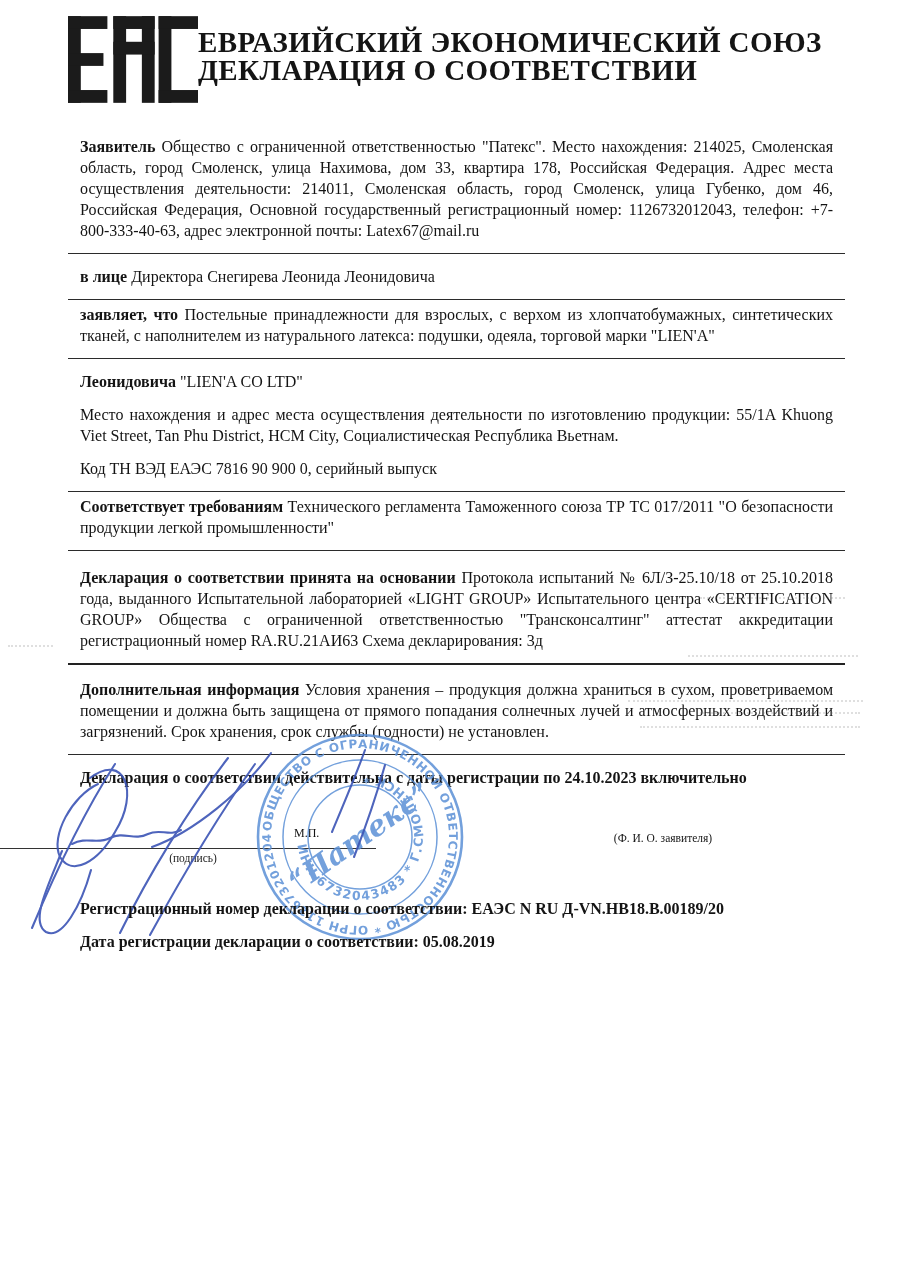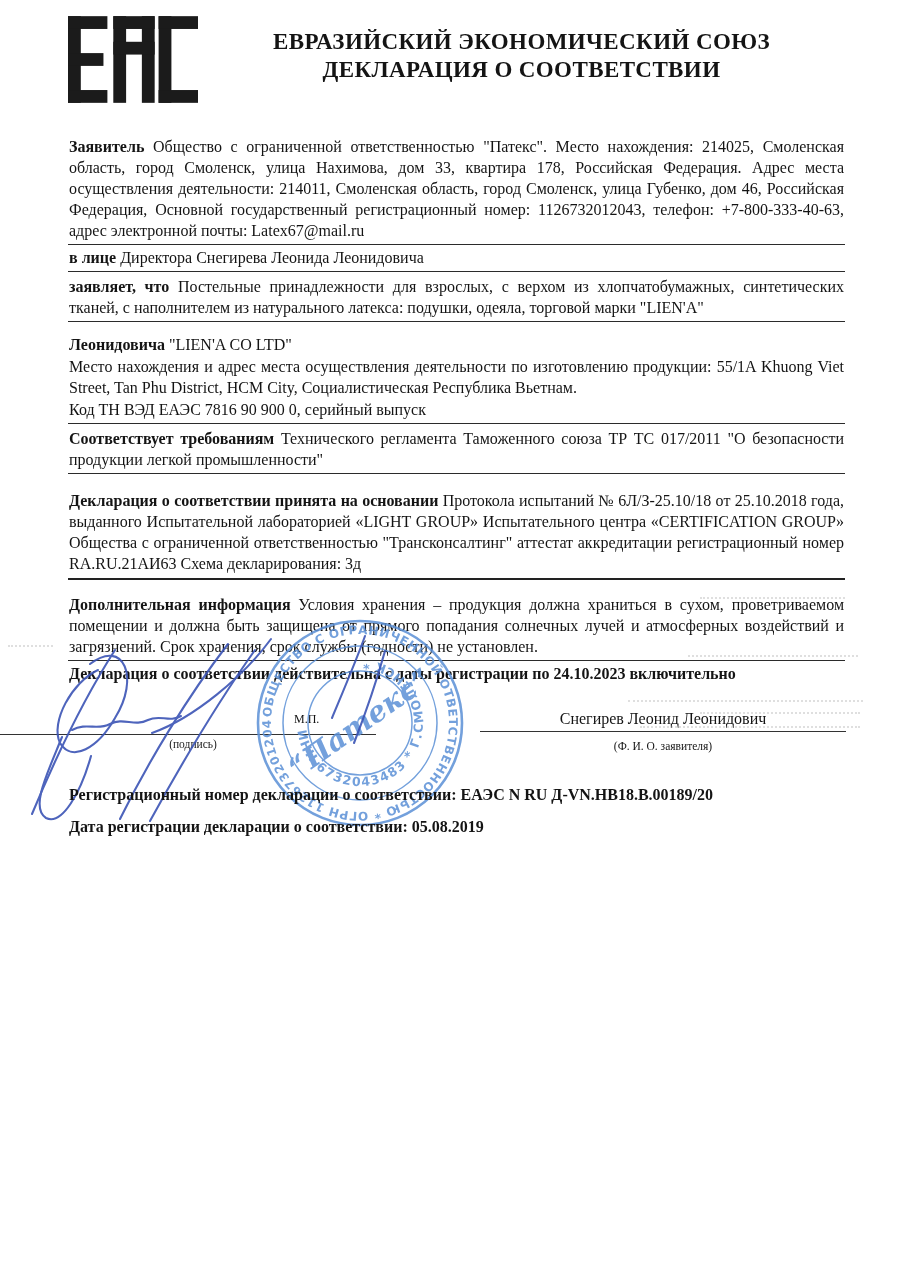--- a/index.html
+++ b/index.html
@@ -6,24 +6,24 @@
   .page {
     position:relative; width:900px; height:1280px; margin:0 auto;
     background:#ffffff; overflow:hidden;
     font-family:"Liberation Serif", serif; color:#141414;
   }
   .content { position:absolute; left:68px; top:0; width:777px; }
 
   
   .header { display:flex; align-items:flex-start; padding-top:16px; height:102px; }
   .eac { width:130px; height:87px; flex:none; }
-  .titles { flex:1; text-align:center; font-weight:bold; font-size:23px; line-height:28px; padding-top:12px; letter-spacing:0.4px; }
+  .titles { flex:1; text-align:left; font-weight:bold; font-size:29px; line-height:28px; padding-top:12px; letter-spacing:0.4px; }
 
   
-  .para { margin:1px; text-align:justify; font-size:16px; line-height:21px; }
+  .para { margin:12px; text-align:justify; font-size:16px; line-height:21px; }
   .single { text-align:left; }
   .lead { font-weight:bold; }
   .bold-line { font-weight:bold; text-align:left; }
   hr.rule { border:none; border-top:1.4px solid #2b2b2b; margin:3px 0 2px 0; }
   hr.rule-strong { border:none; border-top:2px solid #222; margin:4px 0 2px 0; }
   .gap4 { margin-top:4px; } .gap6 { margin-top:6px; } .gap12 { margin-top:12px; }
   .gap14 { margin-top:14px; } .gap16 { margin-top:16px; }
 
   
   .sig-area { position:relative; height:80px; margin-top:2px; }
@@ -135,21 +135,20 @@
           <path d="M 150,111 C 192,96 241,55 269,17"></path>
           <path d="M 330,96 C 345,60 356,34 363,14"></path>
           <path d="M 352,121 C 366,85 376,54 383,29"></path>
         </g>
       </svg>
 
       <div class="sig-line-left"></div>
       <div class="sig-caption cap-podpis">(подпись)</div>
       <div class="mp">М.П.</div>
       <div class="name-block">
-        <div class="name">Снегирев Леонид Леонидович</div>
         <div class="cap">(Ф. И. О. заявителя)</div>
       </div>
     </div>
 
     <p class="para bold-line reg-line"><span>Регистрационный номер декларации о соответствии:</span> <span>ЕАЭС N RU Д-VN.НВ18.В.00189/20</span></p>
     <p class="para bold-line date-line"><span>Дата регистрации декларации о соответствии:</span> <span>05.08.2019</span></p>
 
   </div>
 
   <div class="noise" style="left:700px;top:597px;width:145px"></div>

